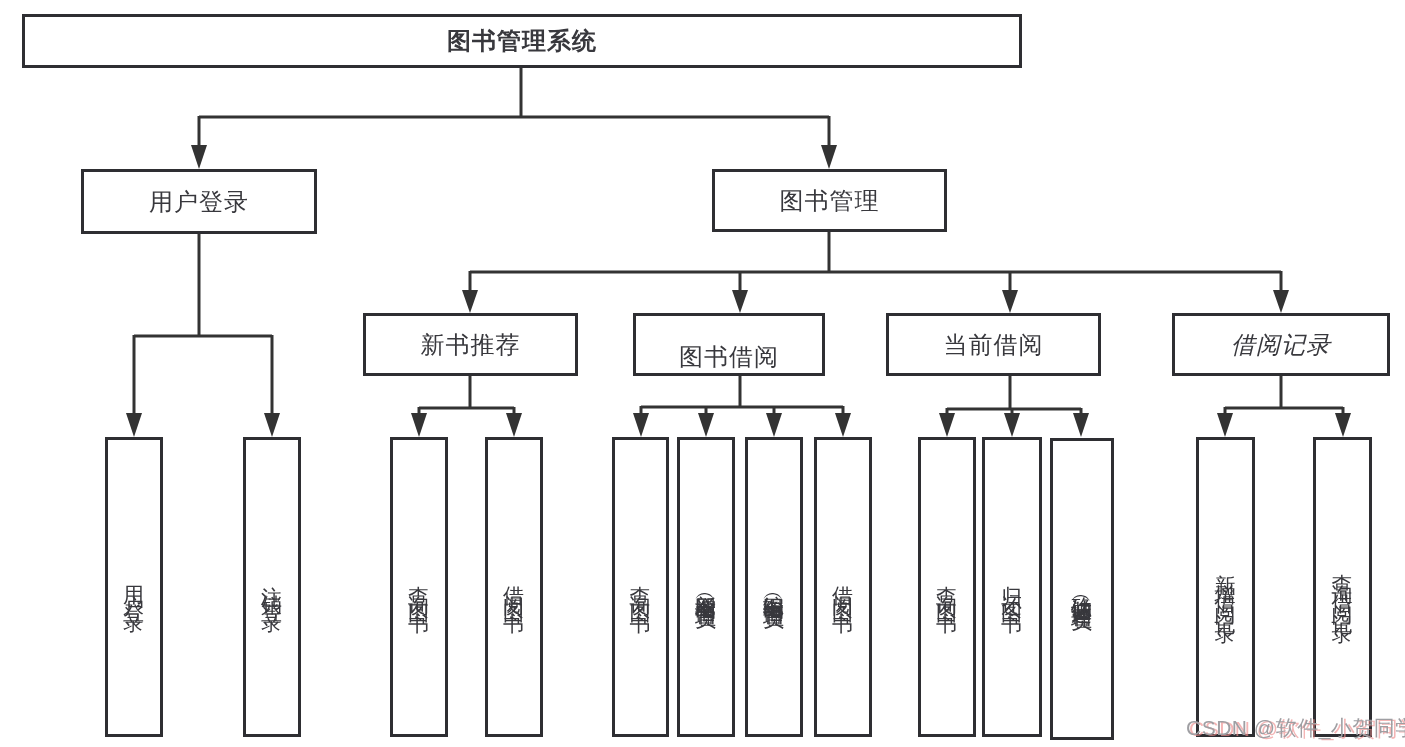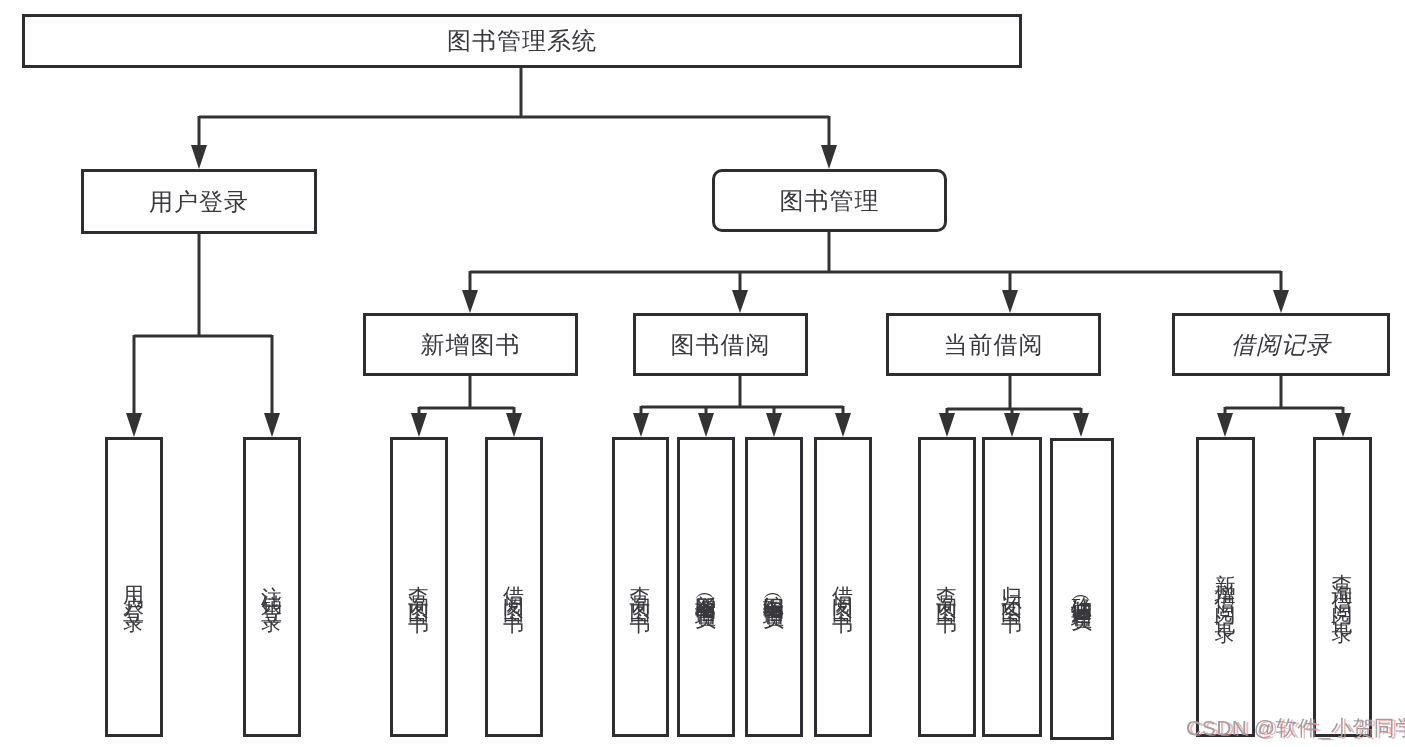--- a/index.html
+++ b/index.html
@@ -106,35 +106,35 @@
       <polygon points="766,413 782,413 774,437"></polygon>
       <polygon points="835,413 851,413 843,437"></polygon>
       <polygon points="939,413 955,413 947,437"></polygon>
       <polygon points="1004,413 1020,413 1012,437"></polygon>
       <polygon points="1073,413 1089,413 1081,437"></polygon>
       <polygon points="1217,413 1233,413 1225,437"></polygon>
       <polygon points="1335,413 1351,413 1343,437"></polygon>
     </g>
   </svg>
 
-  <div class="node hbox" style="left:22px;top:14px;width:1000px;height:54px;">
+  <div class="node hbox" style="left:22px;top:14px;width:1000px;height:54px;font-weight:bold;">
     <span>图书管理系统</span>
   </div>
 
   <div class="node hbox" style="left:81px;top:169px;width:236px;height:65px;">
     <span>用户登录</span>
   </div>
-  <div class="node hbox" style="left:712px;top:169px;width:235px;height:63px;border-radius:10px;">
+  <div class="node hbox" style="left:712px;top:169px;width:235px;height:63px;">
     <span>图书管理</span>
   </div>
 
   <div class="node hbox" style="left:363px;top:313px;width:215px;height:63px;">
-    <span>新增图书</span>
+    <span>新书推荐</span>
   </div>
-  <div class="node hbox" style="left:633px;top:313px;width:175px;height:63px;">
+  <div class="node hbox" style="left:633px;top:313px;width:192px;height:63px;align-items:flex-end;">
     <span>图书借阅</span>
   </div>
   <div class="node hbox" style="left:886px;top:313px;width:215px;height:63px;">
     <span>当前借阅</span>
   </div>
   <div class="node hbox" style="left:1172px;top:313px;width:218px;height:63px;font-style:italic;">
     <span>借阅记录</span>
   </div>
 
   <div class="node vbox" style="left:105px;top:437px;width:58px;height:300px;">

